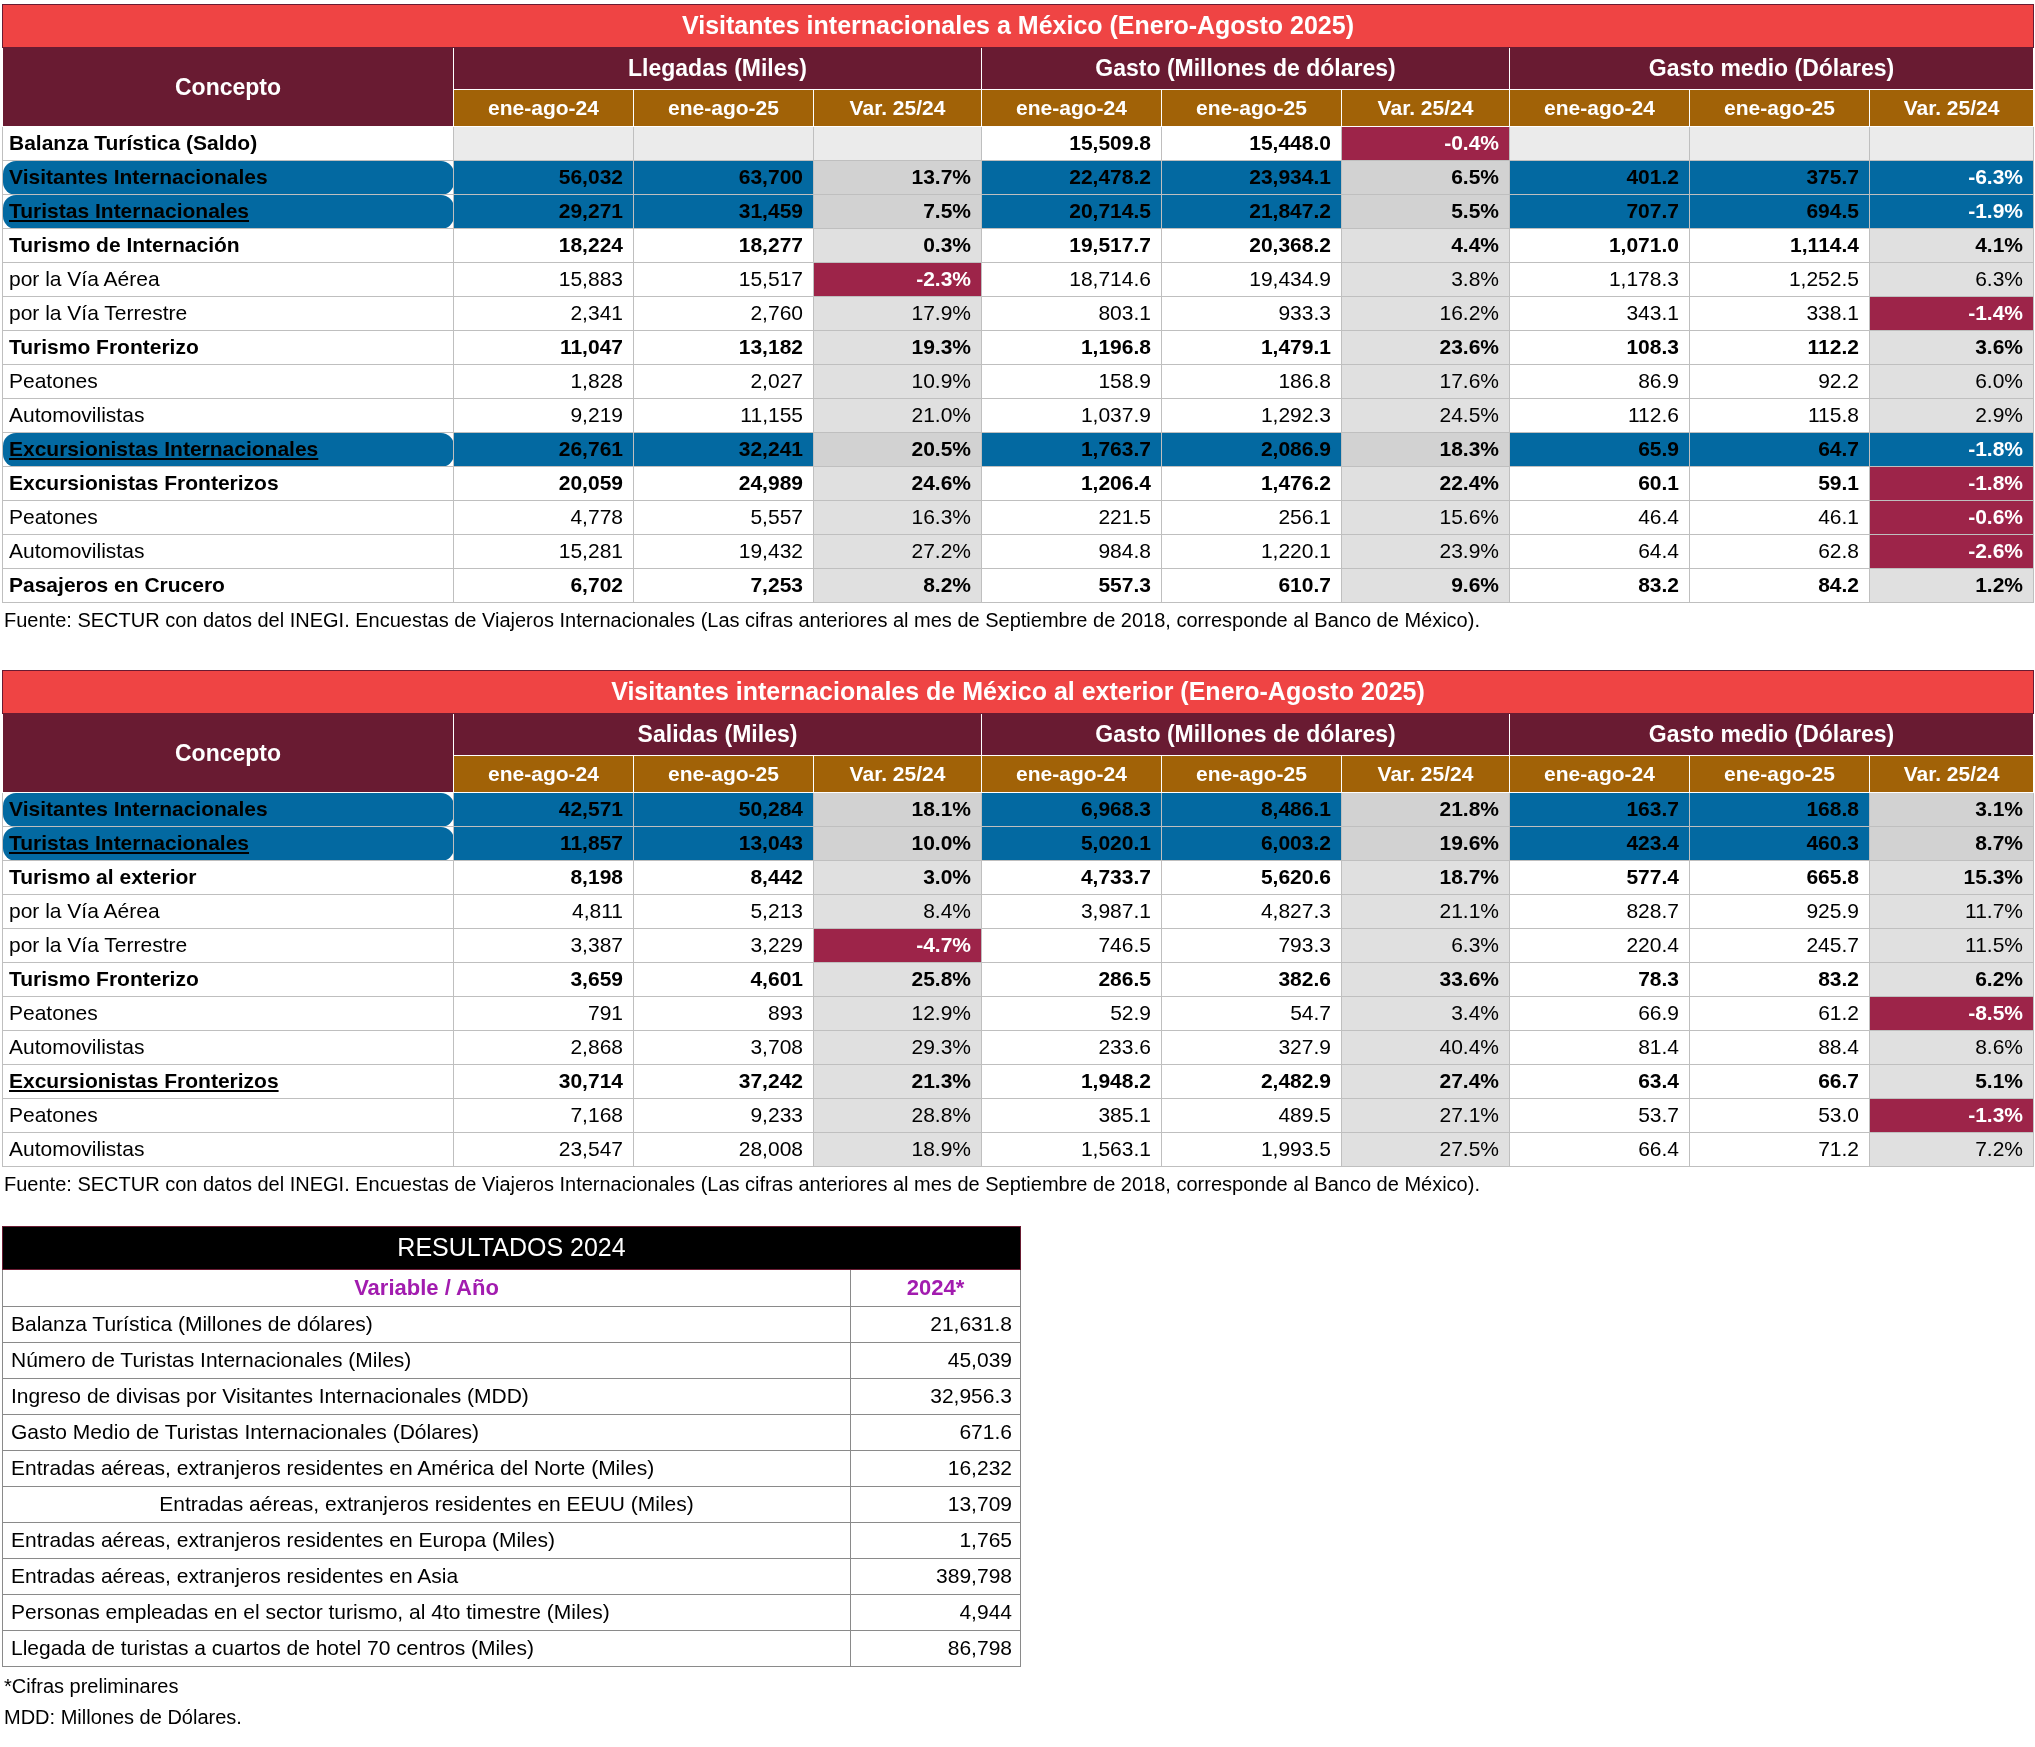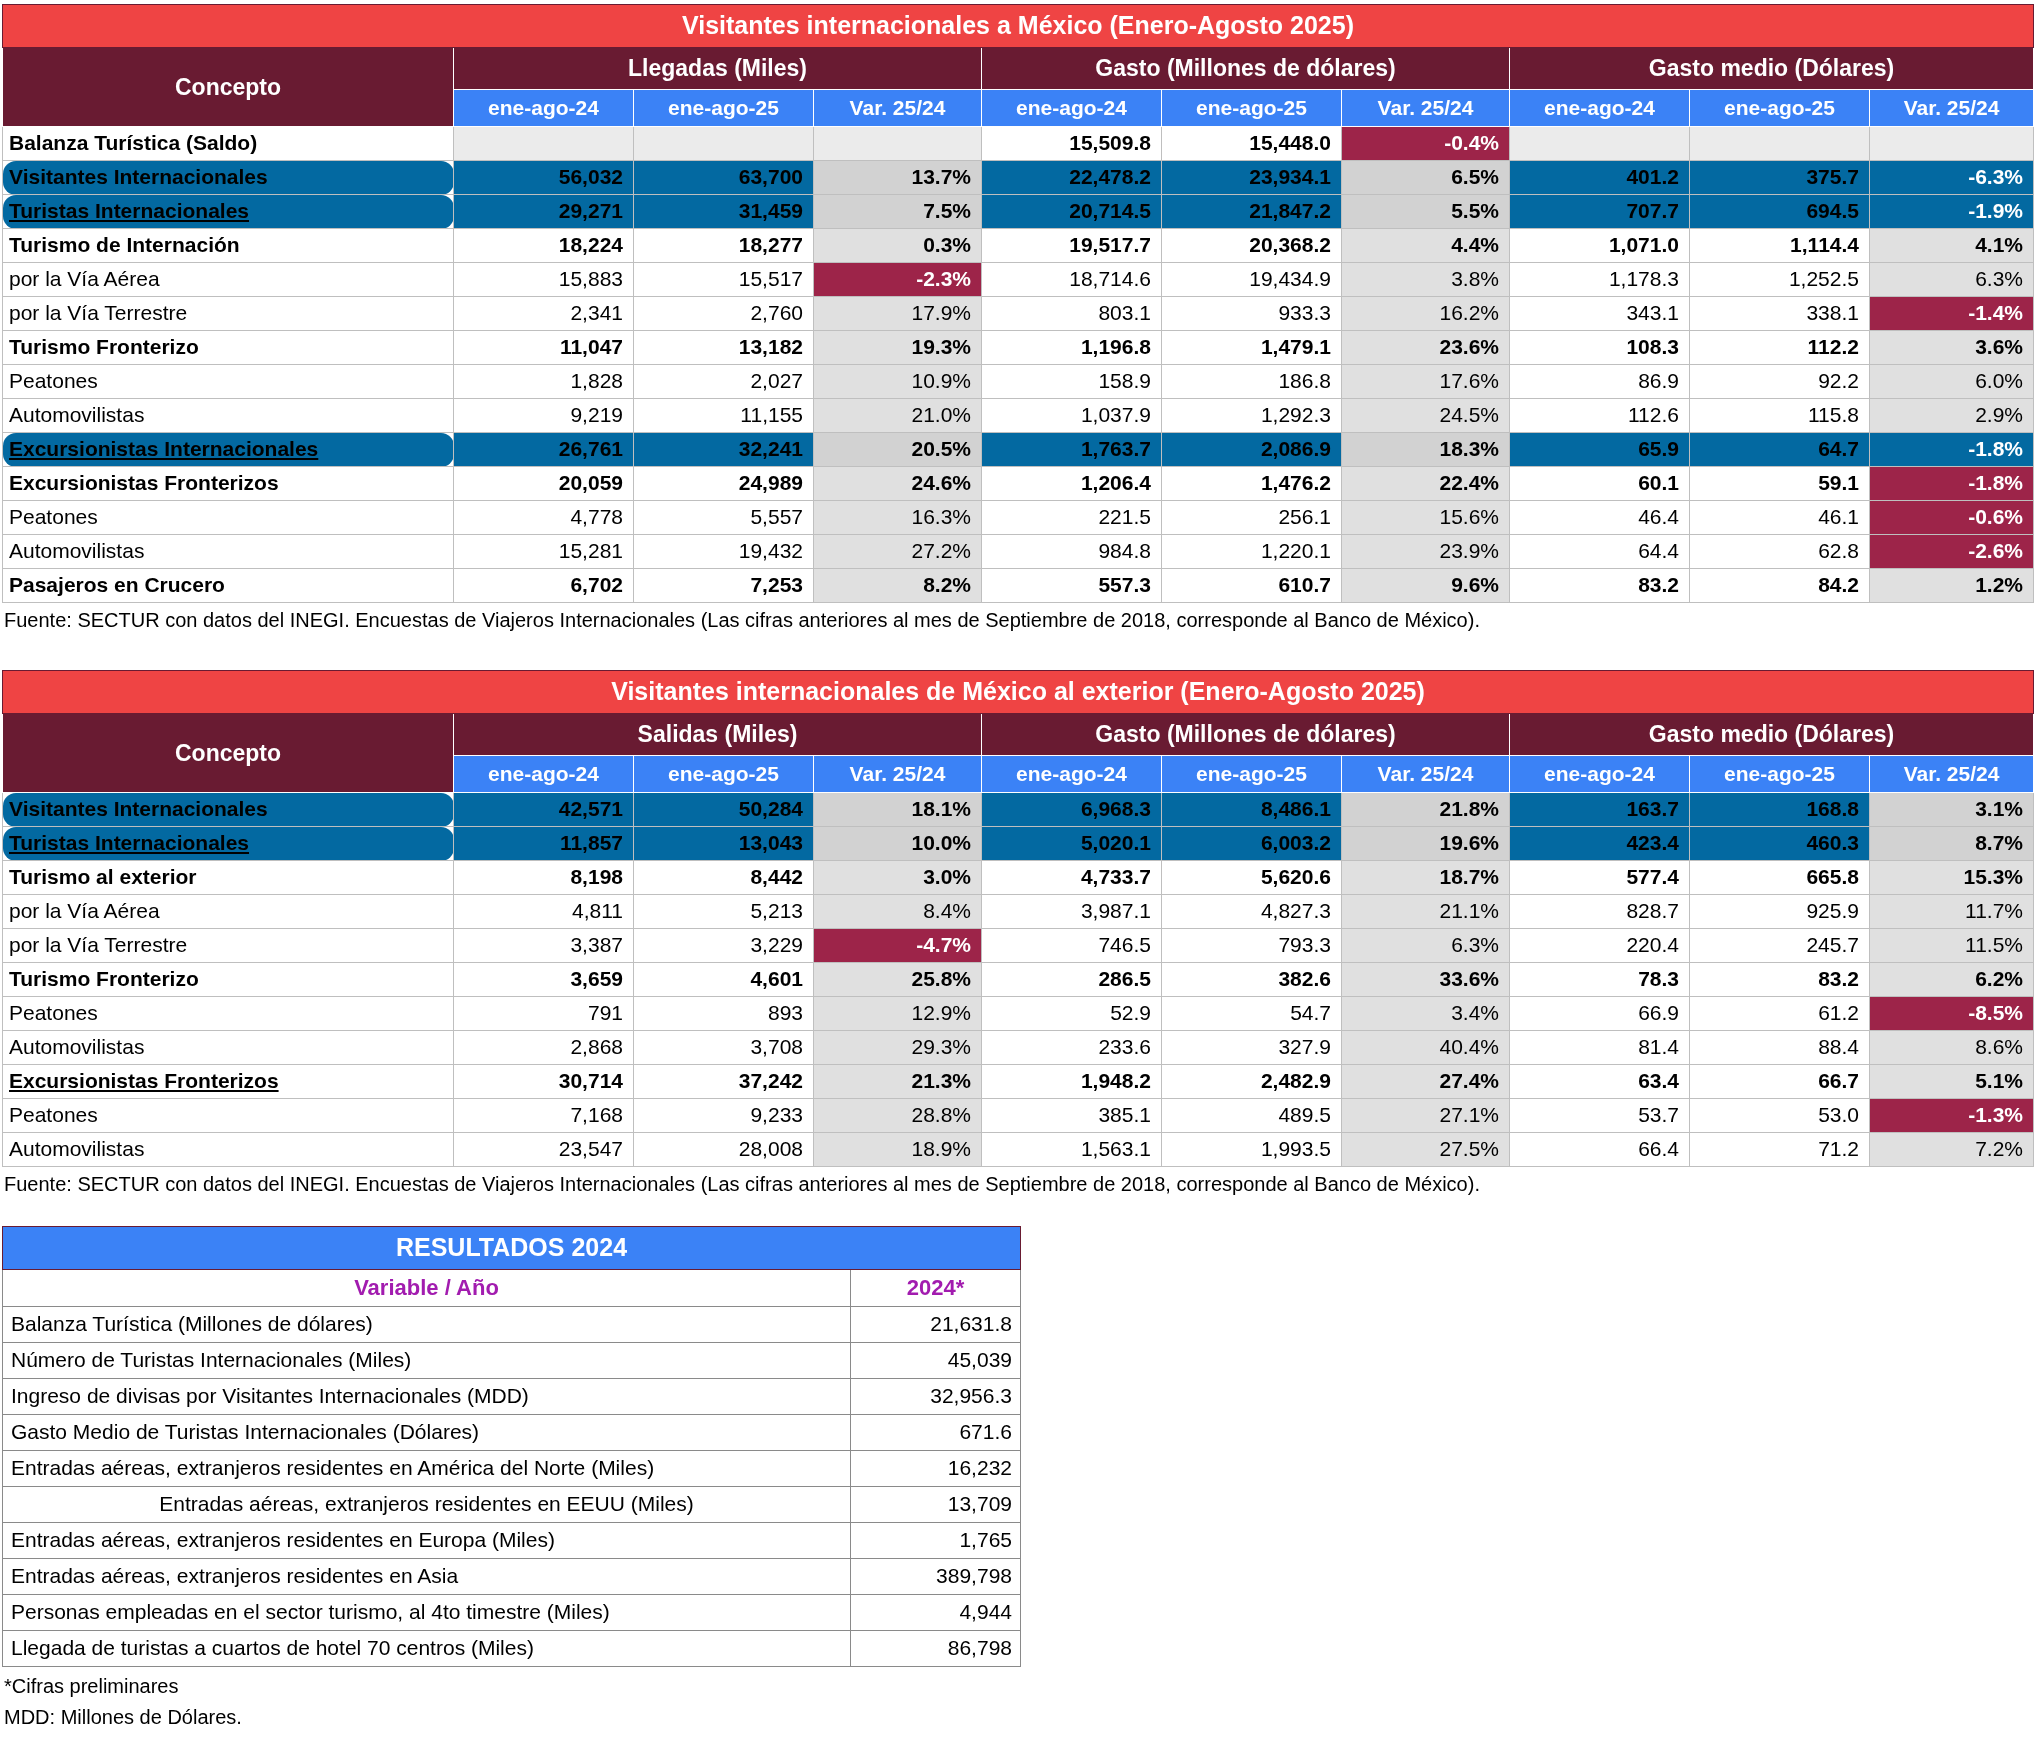--- a/index.html
+++ b/index.html
@@ -39,21 +39,21 @@
     background: #691b32;
     color: #ffffff;
     font-weight: bold;
     font-size: 23px;
     text-align: center;
     padding: 7px 4px;
     border: 1px solid #ffffff;
     vertical-align: middle;
   }
   .hdr2 td {
-    background: #3b82f6;
+    background: #a16207;
     color: #ffffff;
     font-weight: bold;
     font-size: 21px;
     text-align: center;
     padding: 6px 4px;
     border: 1px solid #ffffff;
   }
   td.cell {
     font-size: 21px;
     padding: 3px 10px 4px 10px;
@@ -99,23 +99,23 @@
   }
   .gap-lg { height: 38px; }
   .gap-md { height: 30px; }
 
   
   .tbl-res {
     width: 1018px;
     margin-left: 2px;
   }
   .res-title td {
-    background: #3b82f6;
+    background: #000000;
     color: #ffffff;
-    font-weight: bold;
+    font-weight: normal;
     font-size: 25px;
     text-align: center;
     padding: 6px 0 7px 0;
     border: 1px solid #691b32;
   }
   .res-hdr td {
     background: #ffffff;
     color: #a21caf;
     font-weight: bold;
     font-size: 22px;

